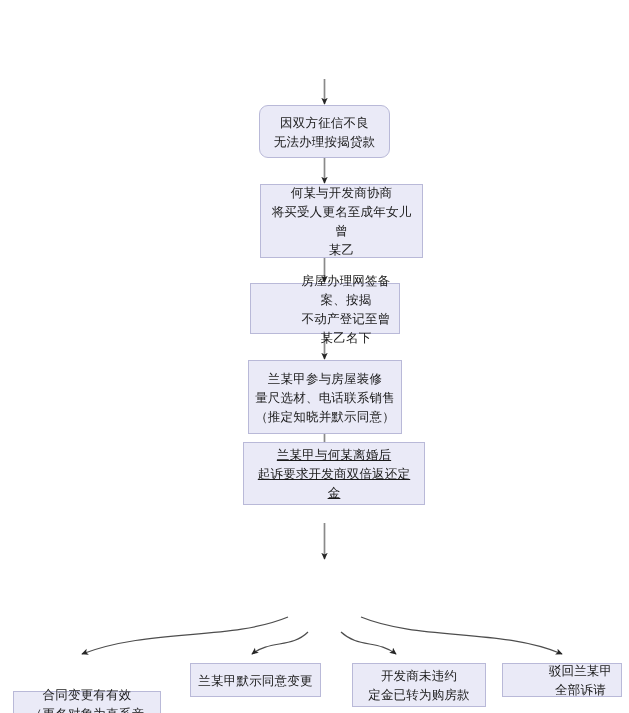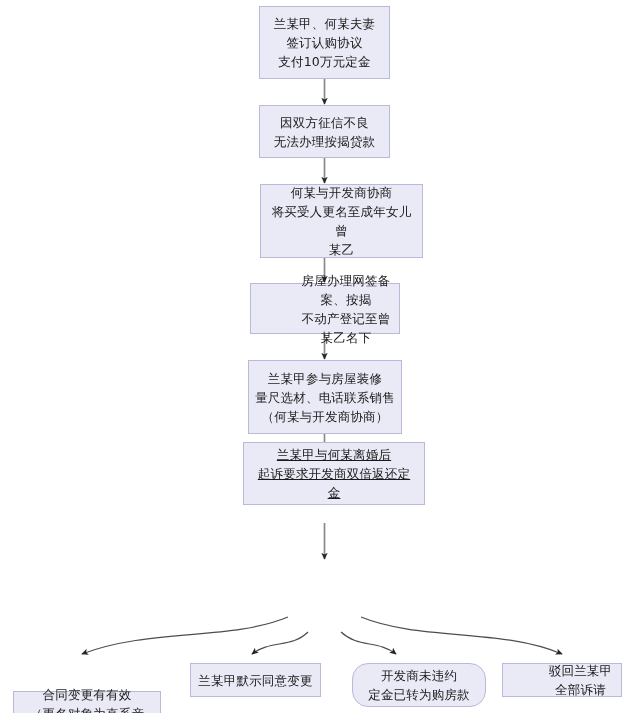--- a/index.html
+++ b/index.html
@@ -84,46 +84,43 @@
     </g>
 
     <g stroke="#4d4d4d" stroke-width="1.2" fill="none" marker-end="url(#arrowhead)">
       <path d="M288,617 C230,641 150,628 82,654"></path>
       <path d="M308,632 C292,648 270,640 252,654"></path>
       <path d="M341,632 C358,648 378,640 396,654"></path>
       <path d="M361,617 C420,641 500,628 562,654"></path>
     </g>
   </svg>
 
-  <div class="node" style="left:259px; top:6px; width:131px; height:73px;">兰某甲、何某夫妻
-签订认购协议
-支付10万元定金</div>
 
-  <div class="node" style="left:259px; top:105px; width:131px; height:53px;">因双方征信不良
+  <div class="node" style="left:259px; top:105px; width:131px; height:53px;border-radius:9px;">因双方征信不良
 无法办理按揭贷款</div>
 
   <div class="node" style="left:243px; top:184px; width:163px; height:74px;margin-left:17px;">何某与开发商协商
 将买受人更名至成年女儿曾
 某乙</div>
 
   <div class="node" style="left:250px; top:283px; width:150px; height:51px;padding-left:48px;">房屋办理网签备案、按揭
 不动产登记至曾某乙名下</div>
 
   <div class="node" style="left:248px; top:360px; width:154px; height:74px;">兰某甲参与房屋装修
 量尺选材、电话联系销售
-（何某与开发商协商）</div>
+（推定知晓并默示同意）</div>
 
   <div class="node" style="left:243px; top:442px; width:182px; height:63px;text-decoration:underline;">兰某甲与何某离婚后
 起诉要求开发商双倍返还定
 金</div>
 
 
   <div class="node" style="left:13px; top:663px; width:148px; height:44px;margin-top:28px;">合同变更有有效
 （更名对象为直系亲属）</div>
 
   <div class="node" style="left:190px; top:663px; width:131px; height:34px;">兰某甲默示同意变更</div>
 
-  <div class="node" style="left:352px; top:663px; width:134px; height:44px;border-radius:16px;">开发商未违约
+  <div class="node" style="left:352px; top:663px; width:134px; height:44px;">开发商未违约
 定金已转为购房款</div>
 
   <div class="node" style="left:502px; top:663px; width:120px; height:34px;padding-left:43px;">驳回兰某甲全部诉请</div>
 
 </div>
 
 </body></html>

